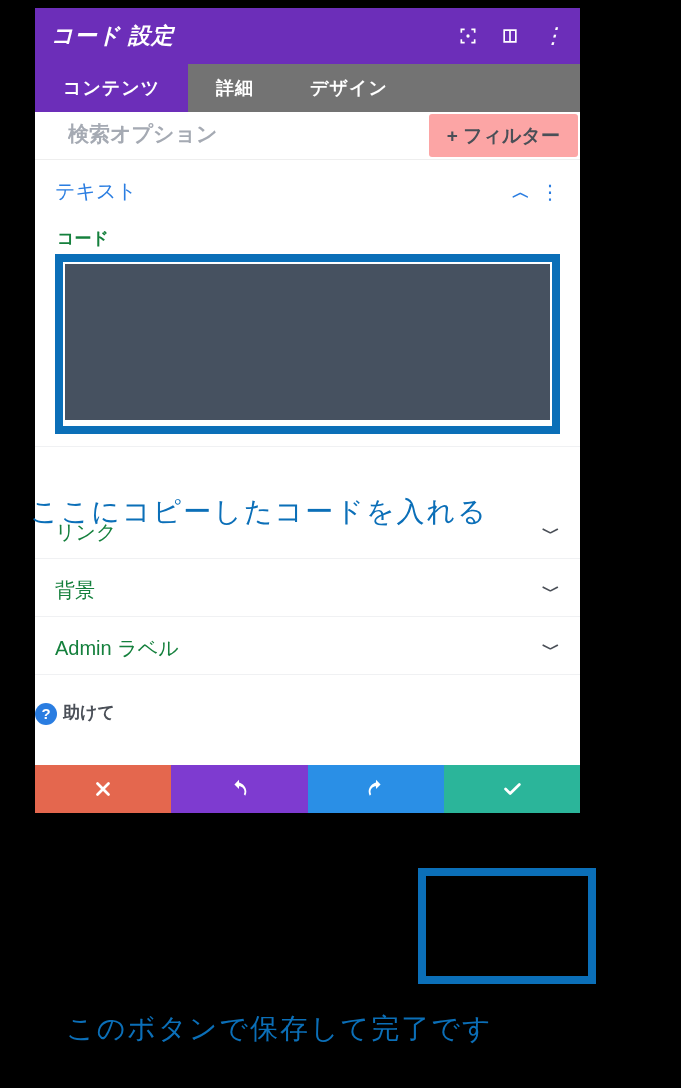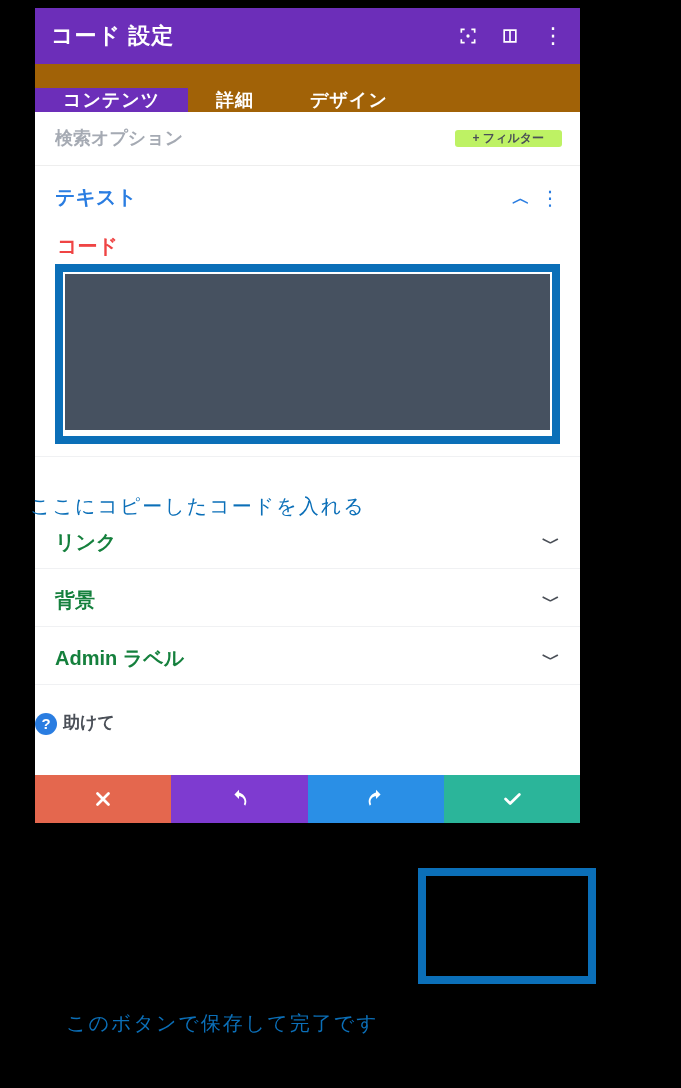--- a/index.html
+++ b/index.html
@@ -17,36 +17,36 @@
     width: 545px;
     background: #fff;
   }
   .header {
     background: #6c2eb9;
     color: #fff;
     height: 56px;
     display: flex;
     align-items: center;
     padding: 0 16px;
+    font-style: italic;
   }
   .header-title {
     font-size: 22px;
     font-weight: 600;
     letter-spacing: 1px;
     flex: 1;
   }
   .header-icons { display: flex; gap: 22px; align-items: center; }
   .header-icons .icon { width: 20px; height: 20px; fill: #fff; cursor: pointer; }
   .dots { font-size: 22px; line-height: 1; cursor: pointer; letter-spacing: 0; }
 
   .tabs {
-    background: #a16207;
+    background: #737373;
     display: flex;
     height: 48px;
-    align-items: flex-end;
   }
   .tab {
     flex: 0 0 auto;
     padding: 0 28px;
     display: flex;
     align-items: center;
     color: #fff;
     font-size: 18px;
     font-weight: 600;
     cursor: pointer;
@@ -56,63 +56,64 @@
 
   .search-row {
     display: flex;
     align-items: stretch;
     border-bottom: 1px solid #eee;
     background: #fff;
   }
   .search-input {
     flex: 1;
     border: none;
-    padding: 12px 20px;
-    font-size: 18px;
+    padding: 12px 33px;
+    font-size: 21px;
     color: #333;
     outline: none;
+    font-family: Liberation Mono, monospace;
   }
   .search-input::placeholder { color: #a5aab3; font-weight: 600; }
   .filter-btn {
-    background: #bef264;
+    background: #fca5a5;
     border: none;
     padding: 0 18px;
-    font-size: 12px;
+    font-size: 19px;
     font-weight: 600;
     color: #4a4f57;
     cursor: pointer;
     border-radius: 3px;
-    margin: 18px;
+    margin: 2px;
   }
 
   .section {
     padding: 18px 20px 12px 20px;
     border-bottom: 1px solid #f0f1f3;
   }
   .section-header {
     display: flex;
     align-items: center;
     cursor: pointer;
   }
   .section-title {
     flex: 1;
     font-size: 20px;
-    font-weight: 700;
+    font-weight: 400;
   }
   .section-open .section-title { color: #2a7de1; }
   .section-closed .section-title { color: #15803d; }
   .chevron { font-size: 18px; font-weight: 700; }
   .section-open .chevron { color: #2a7de1; }
   .section-closed .chevron { color: #4a4f57; }
   .section-menu { color: #2a7de1; font-size: 20px; margin-left: 10px; line-height: 1; }
 
   .field-label {
-    font-size: 20px;
+    font-size: 17px;
     font-weight: 700;
-    color: #ef4444;
+    color: #15803d;
     margin-top: 22px;
     margin-bottom: 4px;
     padding-left: 2px;
   }
 
   .code-wrap {
     border: 8px solid #0b6fb8;
     padding: 2px;
     background: #fff;
   }
@@ -123,21 +124,21 @@
     border: none;
     resize: none;
     color: #fff;
     padding: 8px;
     font-family: monospace;
   }
 
   .annotation {
     position: absolute;
     color: #0b6fb8;
-    font-size: 20px;
+    font-size: 28px;
     letter-spacing: 2px;
     white-space: nowrap;
   }
 
   .foot-actions {
     display: flex;
     height: 48px;
   }
   .foot-btn {
     flex: 1;

